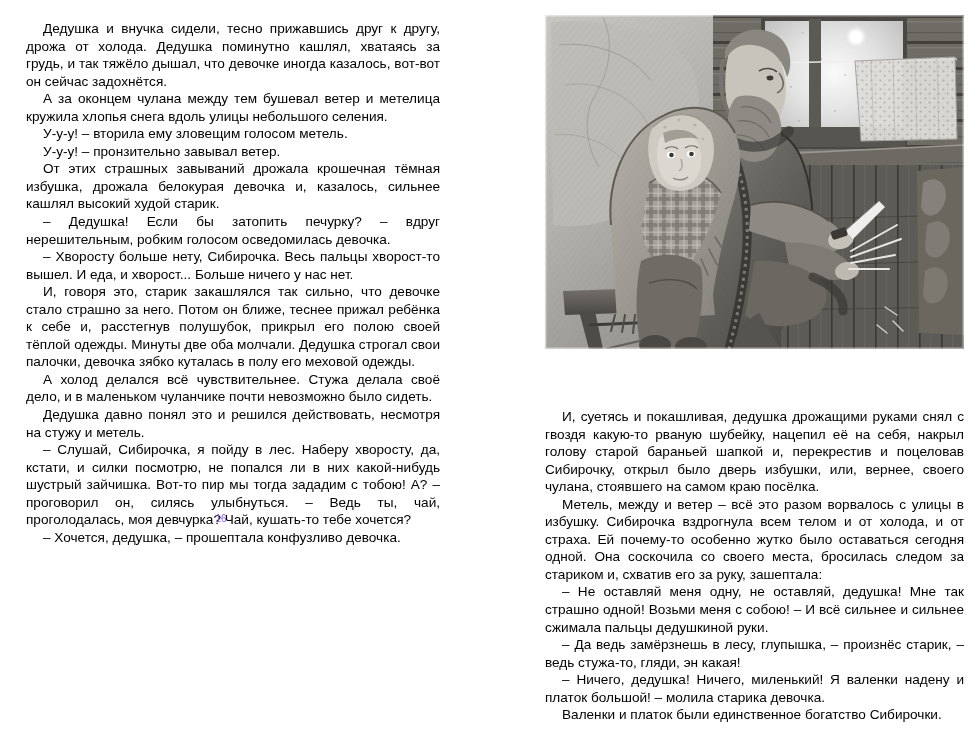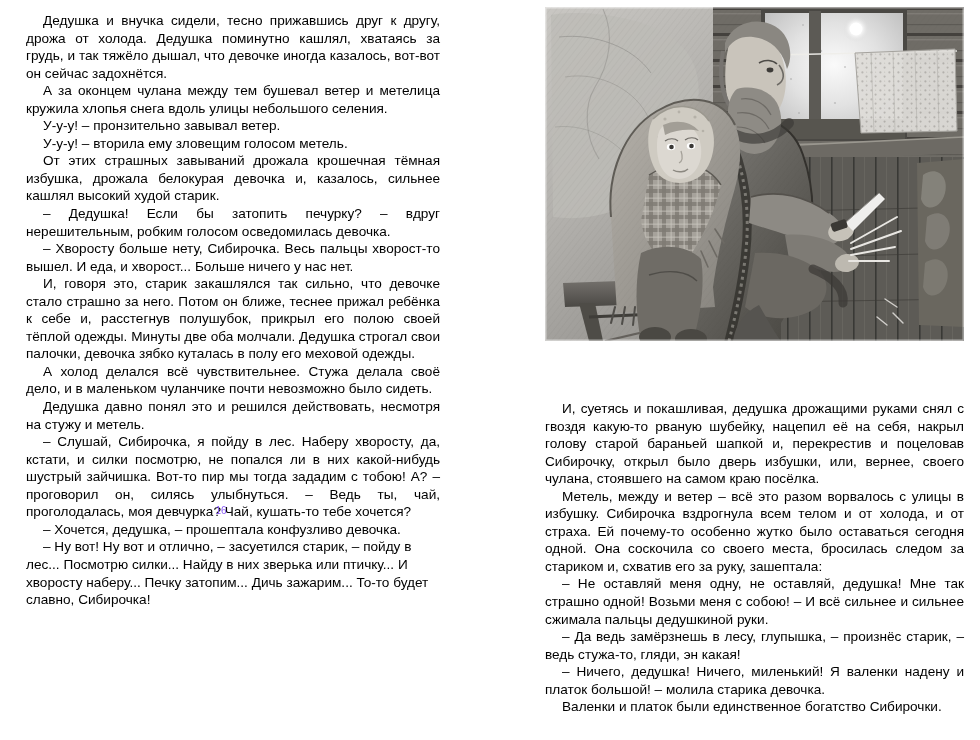--- a/index.html
+++ b/index.html
@@ -18,21 +18,21 @@
   }
   .spread {
     position: absolute;
     inset: 0;
     display: block;
   }
 
   
   .page {
     position: absolute;
-    top: 4px;
+    top: 12px;
     height: 524px;
   }
   .page-left  { left: 26px;  width: 414px; }
   .page-right { left: 545px; width: 419px; }
 
   
   .text-block {
     font-size: 13.6px;
     line-height: 17.55px;
     text-align: justify;
@@ -91,31 +91,30 @@
 </style>
 </head>
 <body>
 
 <div class="spread">
 
   <div class="page page-left">
     <div class="text-block">
       <p>Дедушка и внучка сидели, тесно прижавшись друг к другу, дрожа от холода. Дедушка поминутно кашлял, хватаясь за грудь, и так тяжёло дышал, что девочке иногда казалось, вот-вот он сейчас задохнётся.</p>
       <p>А за оконцем чулана между тем бушевал ветер и метелица кружила хлопья снега вдоль улицы небольшого селения.</p>
+      <p>У-у-у! – вторила ему зловещим голосом метель.</p>
       <p>У-у-у! – пронзительно завывал ветер.</p>
-      <p>У-у-у! – вторила ему зловещим голосом метель.</p>
       <p>От этих страшных завываний дрожала крошечная тёмная избушка, дрожала белокурая девочка и, казалось, сильнее кашлял высокий худой старик.</p>
       <p>– Дедушка! Если бы затопить печурку? – вдруг нерешительным, робким голосом осведомилась девочка.</p>
       <p>– Хворосту больше нету, Сибирочка. Весь пальцы хворост-то вышел. И еда, и хворост... Больше ничего у нас нет.</p>
       <p>И, говоря это, старик закашлялся так сильно, что девочке стало страшно за него. Потом он ближе, теснее прижал ребёнка к себе и, расстегнув полушубок, прикрыл его полою своей тёплой одежды. Минуты две оба молчали. Дедушка строгал свои палочки, девочка зябко куталась в полу его меховой одежды.</p>
       <p>А холод делался всё чувствительнее. Стужа делала своё дело, и в маленьком чуланчике почти невозможно было сидеть.</p>
       <p>Дедушка давно понял это и решился действовать, несмотря на стужу и метель.</p>
       <p>– Слушай, Сибирочка, я пойду в лес. Наберу хворосту, да, кстати, и силки посмотрю, не попался ли в них какой-нибудь шустрый зайчишка. Вот-то пир мы тогда зададим с тобою! А? – проговорил он, силясь улыбнуться. – Ведь ты, чай, проголодалась, моя девчурка? Чай, кушать-то тебе хочется?</p>
       <p>– Хочется, дедушка, – прошептала конфузливо девочка.</p>
-      <p>– Ну вот! Ну вот и отлично, – засуетился старик, – пойду в лес... Посмотрю силки... Найду в них зверька или птичку... И хворосту наберу... Печку затопим... Дичь зажарим... То-то будет славно, Сибирочка!</p>
     </div>
     <div class="folio folio-left">16</div>
   </div>
 
   <div class="page page-right">
 
     <div class="illustration">
       <svg class="illo-svg" viewBox="0 0 419 334" preserveAspectRatio="none">
         <defs>
           <linearGradient id="wallGrad" x1="0" y1="0" x2="0.4" y2="1">

